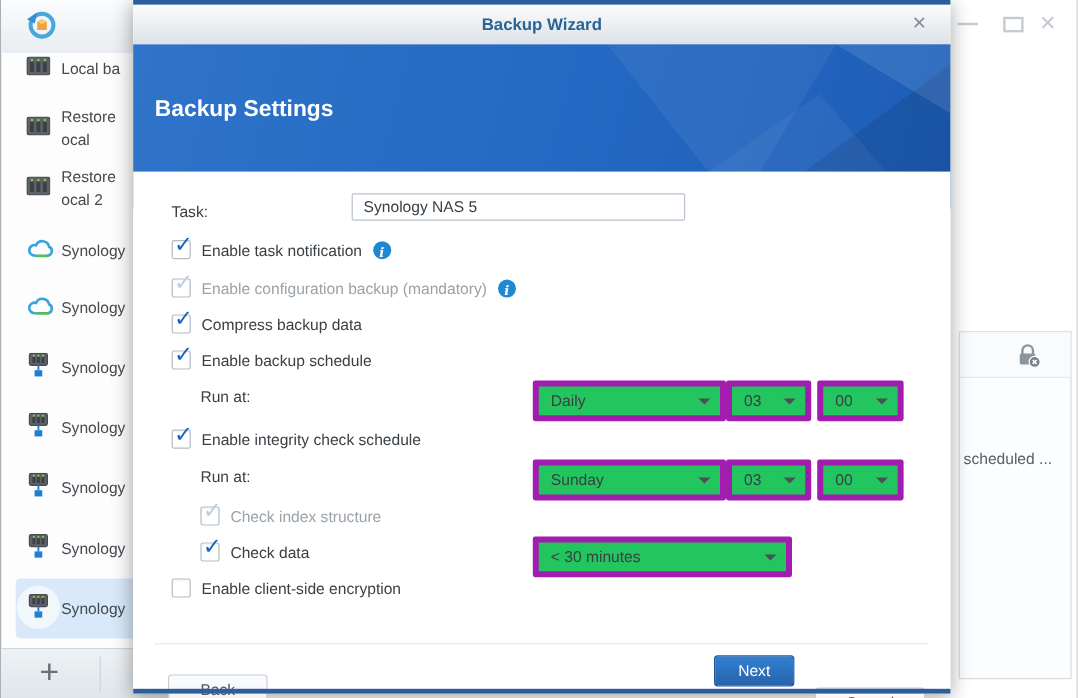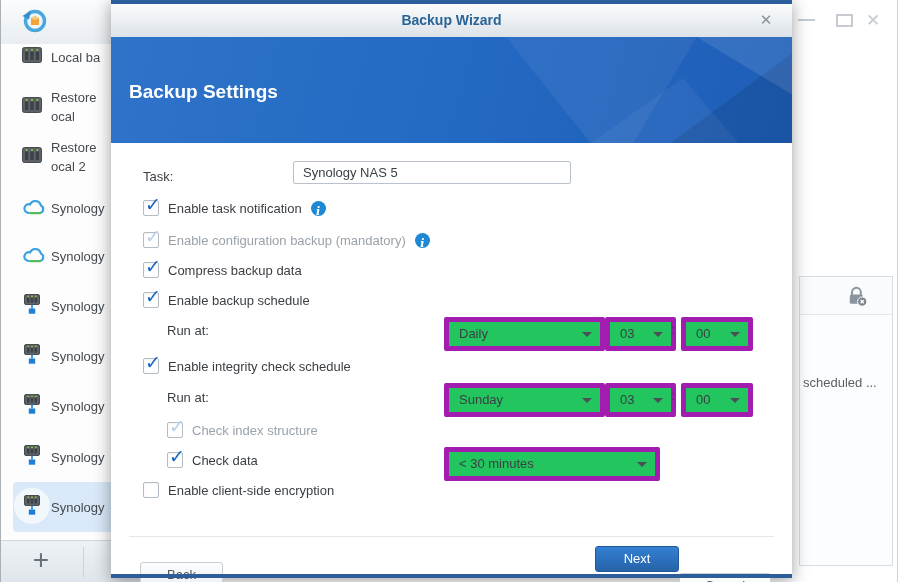--- a/index.html
+++ b/index.html
@@ -94,21 +94,21 @@
   .caret{position:absolute;right:8px;top:10px;width:0;height:0;border-left:5px solid transparent;
          border-right:5px solid transparent;border-top:5px solid #4a5056;}
   .colon{position:absolute;width:10px;text-align:center;line-height:26px;font-size:13px;color:#3a3f44;}
 
   .f-div{position:absolute;left:18px;top:393px;width:645px;height:1px;background:#e4e7ea;}
   .btn{position:absolute;top:403px;height:26px;border:1px solid #c8ced4;border-radius:3px;
        background:linear-gradient(#fcfdfe,#edf0f3);font-size:13px;color:#50565c;text-align:center;
        line-height:24px;cursor:pointer;box-sizing:border-box;}
   .btn.primary{background:linear-gradient(#3380d3,#2663a9);border-color:#22589a;color:#fff;}
   .btn-back{left:29px;width:83px;margin-top:16px;}
-  .btn-next{left:484px;width:84px;}
+  .btn-next{left:484px;width:67px;}
   .btn-cancel{left:568px;width:92px;margin-top:27px;}
 </style>
 </head>
 <body>
 
 <div id="stage">
 
   <div class="sidebar">
     <div class="sb-header">
       <svg class="sb-logo" width="28" height="28" viewBox="0 0 28 28">

